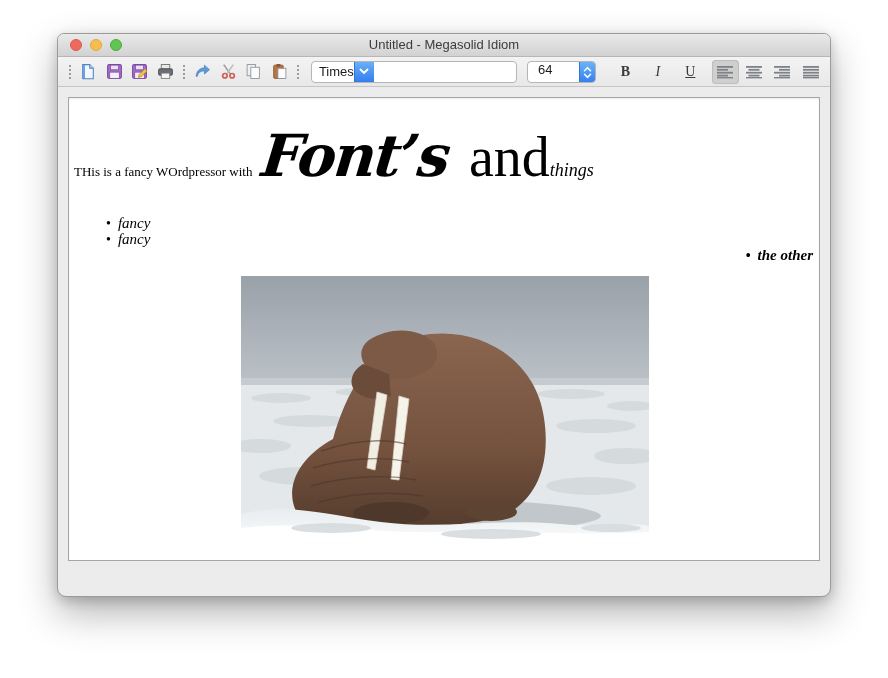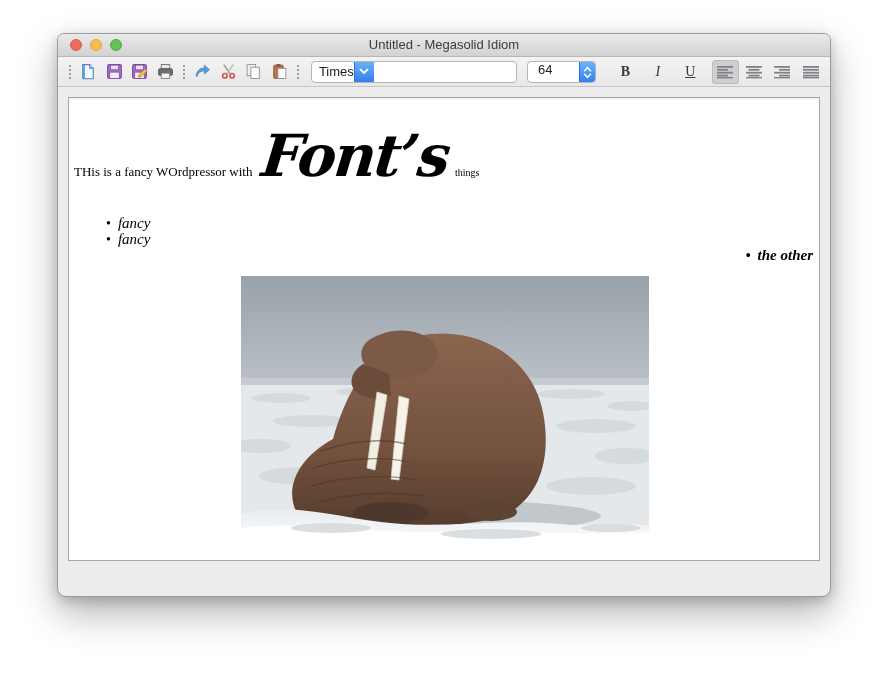--- a/index.html
+++ b/index.html
@@ -81,21 +81,21 @@
     font-family:"Liberation Serif", serif; color:#000;
   }
   .line1 {
     position:absolute; left:5px; top:24px; display:flex; align-items:baseline;
     white-space:pre;
   }
   .t-small { font-size:13px; }
   .t-fancy { font-size:58px; font-weight:bold; font-style:italic; letter-spacing:-2px;
              transform:skewX(-6deg); font-family:"DejaVu Serif", serif; padding:0 6px 0 10px; }
   .t-big   { font-size:56px; font-family:"Liberation Serif", serif; }
-  .t-tail  { font-size:10px; }
+  .t-tail  { font-size:18px; font-style:italic; }
 
   .bullets { position:absolute; left:37px; top:118px; list-style:none; }
   .bullets li { display:flex; align-items:baseline; font-size:15px; font-style:italic; line-height:15px; margin-bottom:1px; }
   .blt { font-style:normal; font-size:14px; margin-right:7px; }
   .right-bullet {
     position:absolute; right:6px; top:149px; display:flex; align-items:baseline;
     font-size:15px; font-style:italic; font-weight:600;
   }
 
   .doc-image { position:absolute; left:172px; top:178px; width:408px; height:270px; }
@@ -254,21 +254,21 @@
               <rect x="1" y="12" width="16" height="1.4"></rect>
             </g>
           </svg>
       </button>
     </div>
 
     <div class="editor">
       <div class="doc">
 
         <div class="line1">
-          <span class="t-small">THis is a fancy WOrdpressor with</span><span class="t-fancy">Font’s</span><span class="t-tail">things</span>
+          <span class="t-small">THis is a fancy WOrdpressor with</span><span class="t-fancy">Font’s</span><span class="t-big"> and</span><span class="t-tail">things</span>
         </div>
 
         <ul class="bullets">
           <li>
               <span class="blt">•</span>
               <span>fancy</span>
             </li>
           <li>
               <span class="blt">•</span>
               <span>fancy</span>

